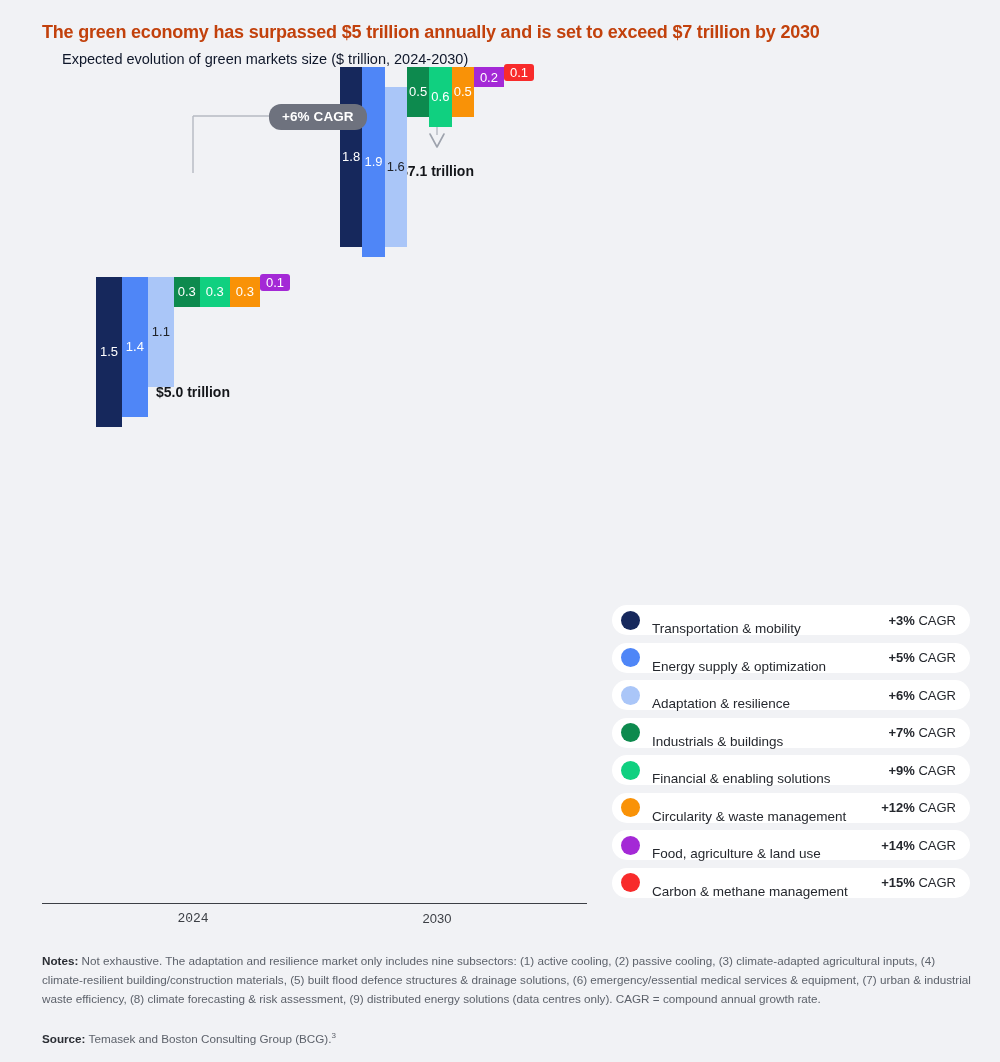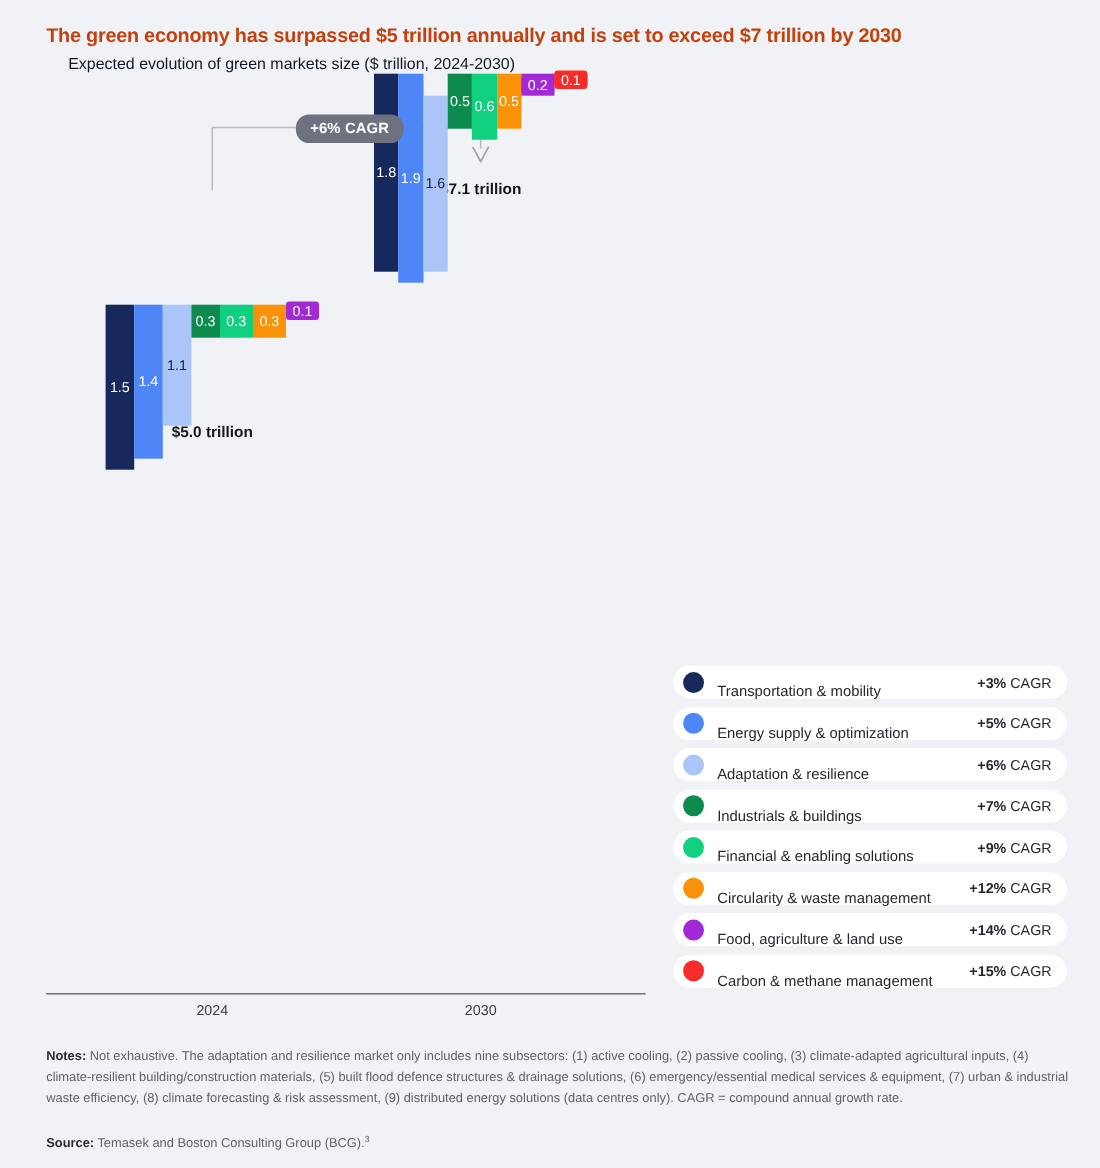--- a/index.html
+++ b/index.html
@@ -158,21 +158,21 @@
       </div>
       <div class="seg" style="background:#a429d6; height:20px;">
         <span class="seg-val chip" style="background:#a429d6;">0.2</span>
       </div>
       <div class="seg" style="background:#f82b2b; height:10px;">
         <span class="seg-val chip" style="background:#f82b2b;">0.1</span>
       </div>
     </div>
 
     <div class="axis-line"></div>
-    <div class="xtick" style="left:93px;">2024</div>
+    <div class="xtick" style="left:93px;font-family:Liberation Mono, monospace;">2024</div>
     <div class="xtick" style="left:337px;">2030</div>
   </div>
 
   <div class="legend">
     <div class="legend-row">
       <span class="swatch" style="background:#16285c;"></span>
       <span class="legend-label">Transportation &amp; mobility</span>
       <span class="legend-cagr"><b>+3%</b><span> CAGR</span></span>
     </div>
     <div class="legend-row">

